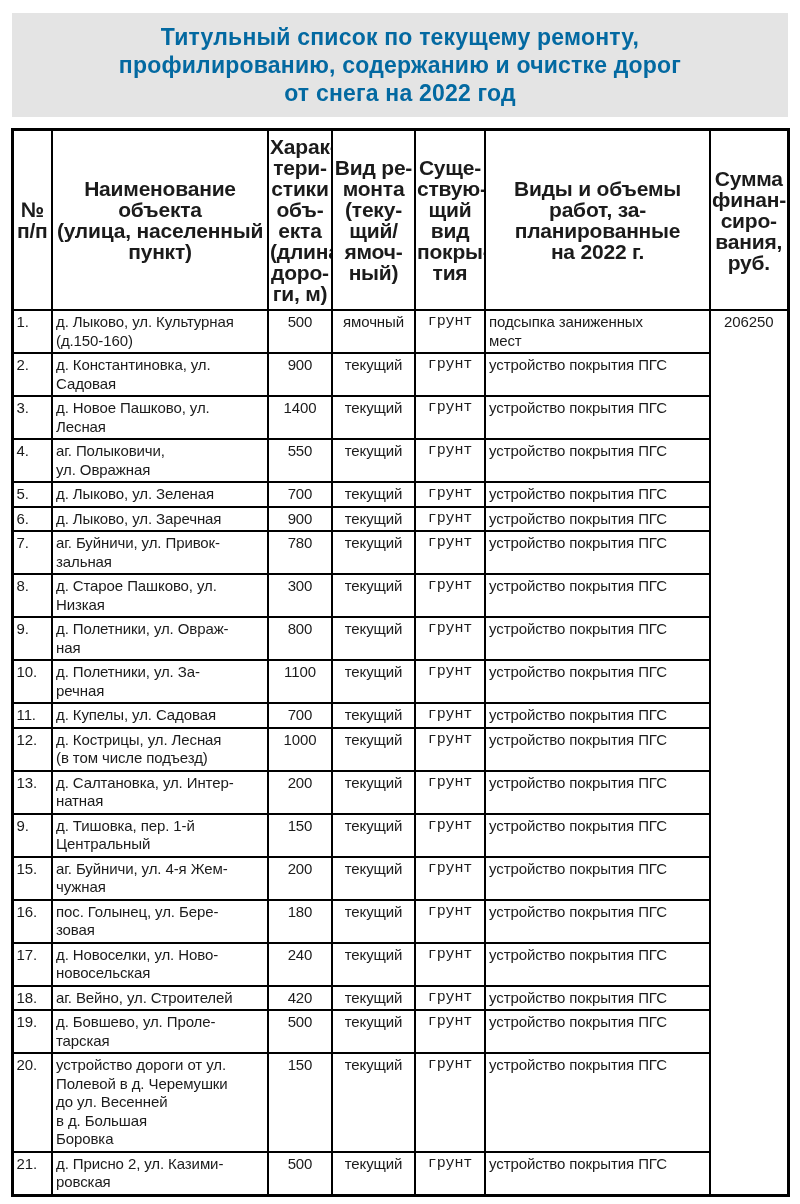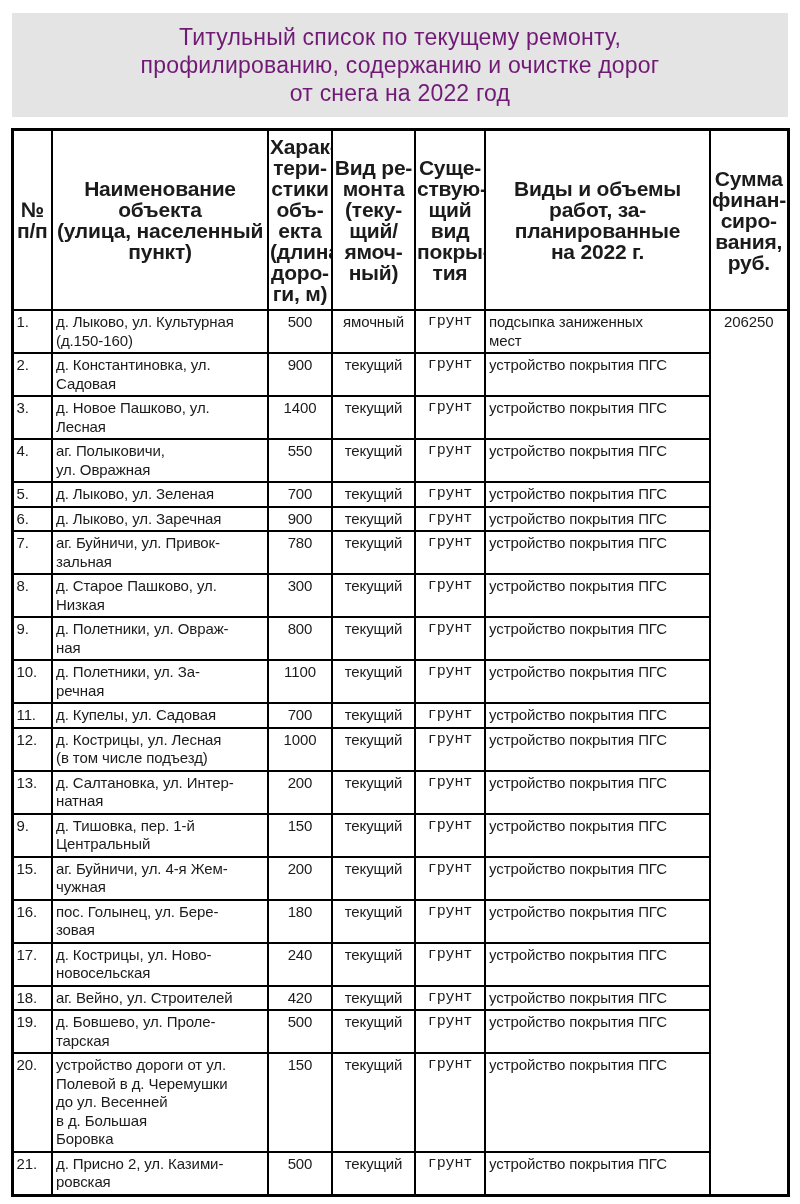--- a/index.html
+++ b/index.html
@@ -17,23 +17,23 @@
   }
   .title-block {
     margin: 13px auto 11px auto;
     width: 776px;
     background: #e4e4e4;
     text-align: center;
     padding: 10px 20px;
   }
   .title-block h1 {
     font-size: 23px;
-    font-weight: 400;
+    font-weight: 700;
     line-height: 28px;
-    color: #701a75;
+    color: #0369a1;
     white-space: pre-line;
     letter-spacing: 0.2px;
   }
   table.roads {
     margin: 0 auto;
     width: 776px;
     border-collapse: collapse;
     table-layout: fixed;
     border: 3px solid #000;
   }
@@ -56,21 +56,21 @@
     line-height: 18.5px;
     padding: 2px 3px;
     vertical-align: top;
     letter-spacing: -0.1px;
   }
   td.c-num    { text-align: left; padding-left: 4px; }
   td.c-name   { text-align: left; padding-left: 5px; margin-left: 32px; }
   td.c-length { text-align: center; }
   td.c-repair { text-align: center; }
   td.c-surface{ text-align: center; font-family: Liberation Mono, monospace; }
-  td.c-works  { text-align: left; padding-left: 6px; border-radius: 18px; }
+  td.c-works  { text-align: left; padding-left: 6px; }
   td.c-sum    { text-align: center; vertical-align: middle; margin-top: 33px; }
   col.w-num    { width: 40px; }
   col.w-name   { width: 216px; }
   col.w-length { width: 64px; }
   col.w-repair { width: 83px; }
   col.w-surface{ width: 70px; }
   col.w-works  { width: 225px; }
   col.w-sum    { width: 78px; }
 </style>
 </head>
@@ -270,21 +270,21 @@
           <td class="c-num">16.</td>
           <td class="c-name">пос. Голынец, ул. Бере-
 зовая</td>
           <td class="c-length">180</td>
           <td class="c-repair">текущий</td>
           <td class="c-surface">грунт</td>
           <td class="c-works">устройство покрытия ПГС</td>
         </tr>
         <tr>
           <td class="c-num">17.</td>
-          <td class="c-name">д. Кострицы, ул. Ново-
+          <td class="c-name">д. Новоселки, ул. Ново-
 новосельская</td>
           <td class="c-length">240</td>
           <td class="c-repair">текущий</td>
           <td class="c-surface">грунт</td>
           <td class="c-works">устройство покрытия ПГС</td>
         </tr>
         <tr>
           <td class="c-num">18.</td>
           <td class="c-name">аг. Вейно, ул. Строителей</td>
           <td class="c-length">420</td>

